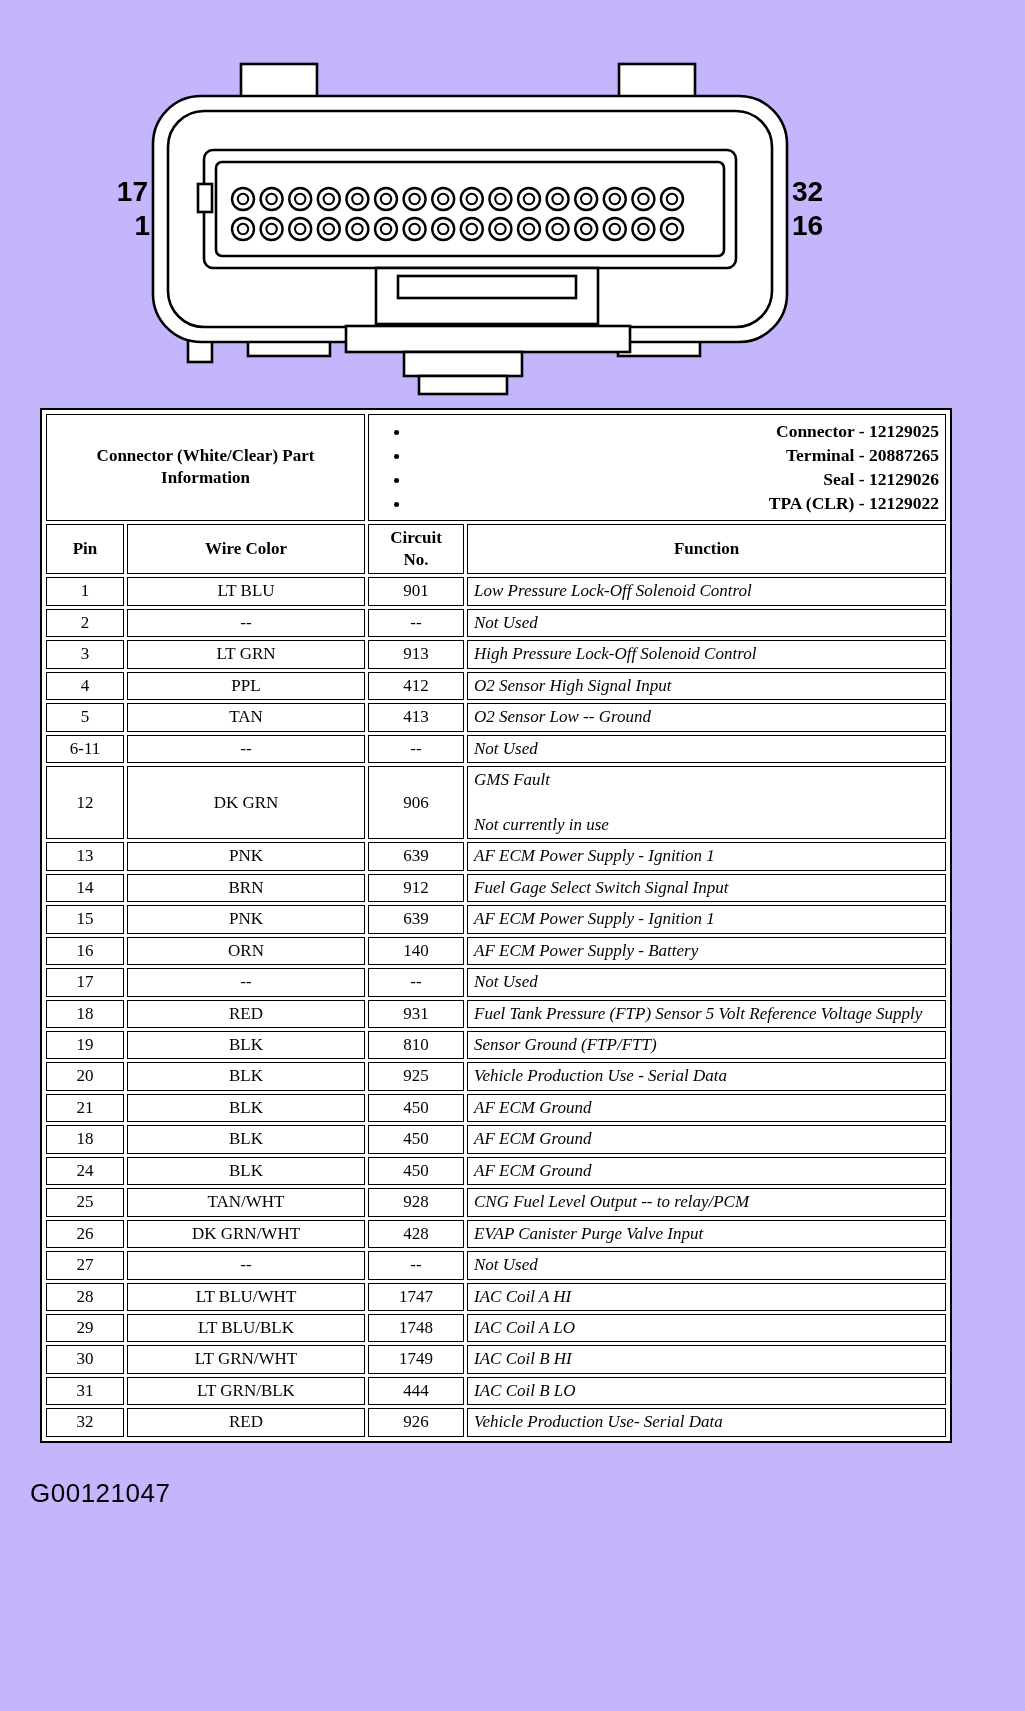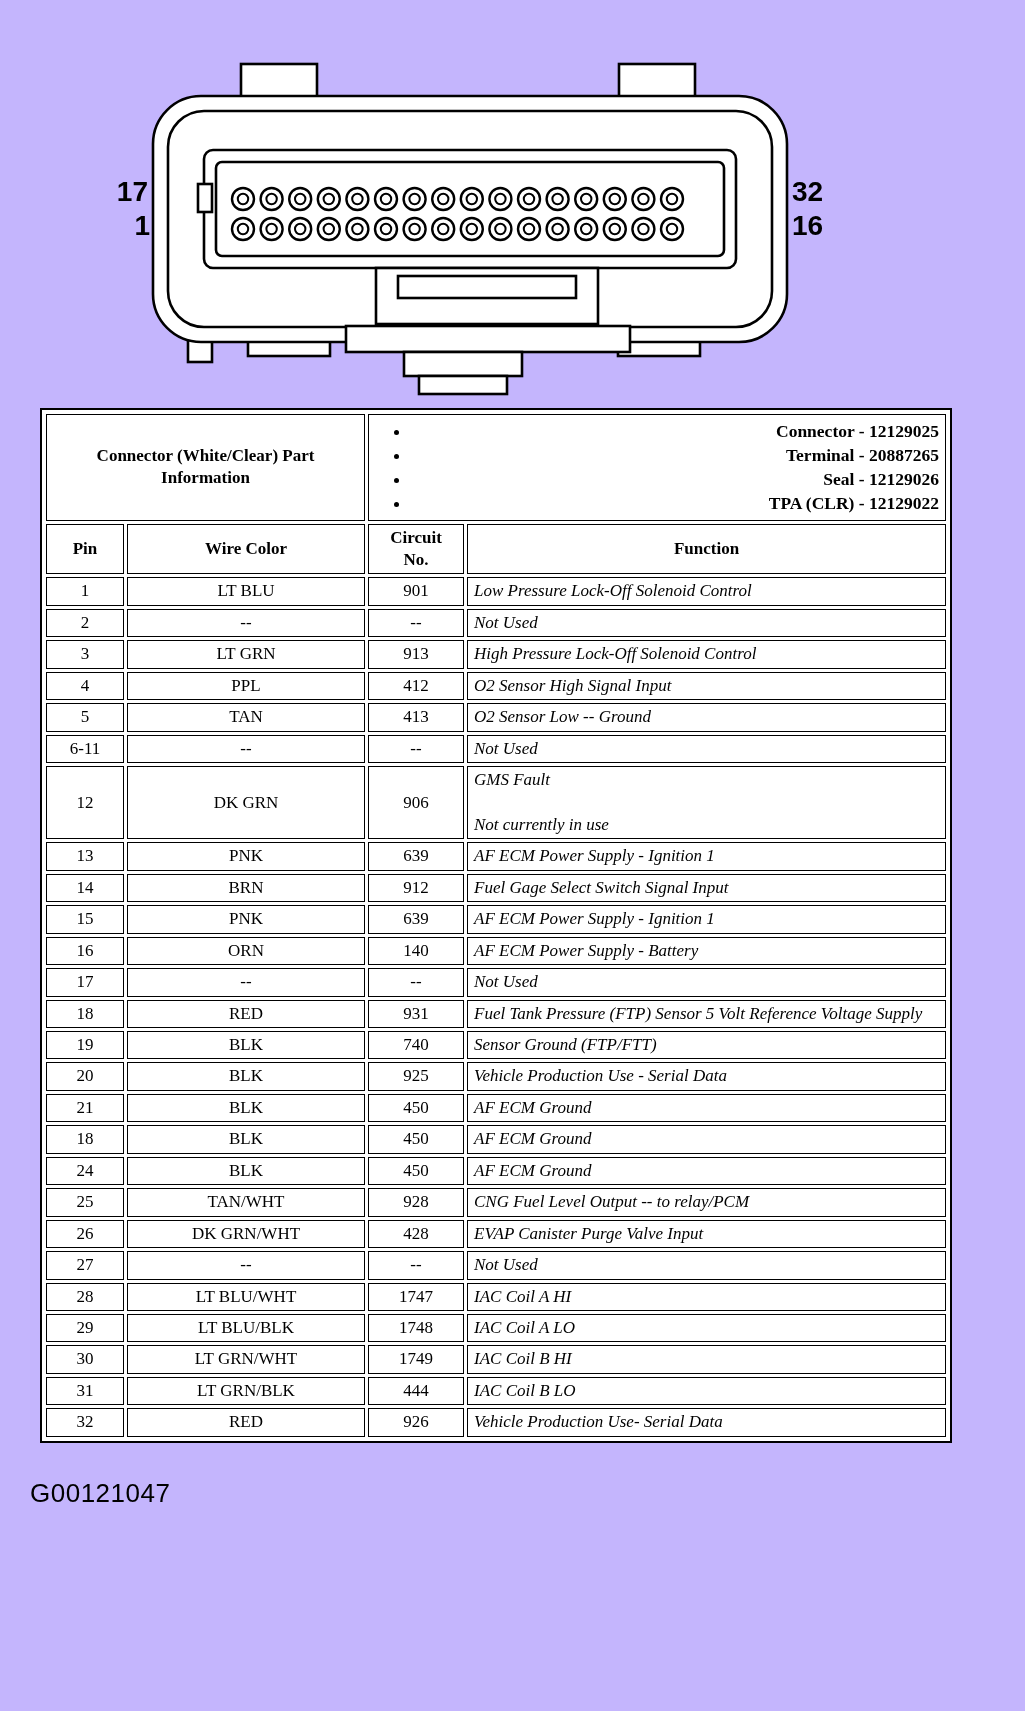--- a/index.html
+++ b/index.html
@@ -292,21 +292,21 @@
           </tr>
           <tr>
             <td class="c-pin">18</td>
             <td class="c-wire">RED</td>
             <td class="c-circ">931</td>
             <td class="c-fn">Fuel Tank Pressure (FTP) Sensor 5 Volt Reference Voltage Supply</td>
           </tr>
           <tr>
             <td class="c-pin">19</td>
             <td class="c-wire">BLK</td>
-            <td class="c-circ">740</td>
+            <td class="c-circ">810</td>
             <td class="c-fn">Sensor Ground (FTP/FTT)</td>
           </tr>
           <tr>
             <td class="c-pin">20</td>
             <td class="c-wire">BLK</td>
             <td class="c-circ">925</td>
             <td class="c-fn">Vehicle Production Use - Serial Data</td>
           </tr>
           <tr>
             <td class="c-pin">21</td>

